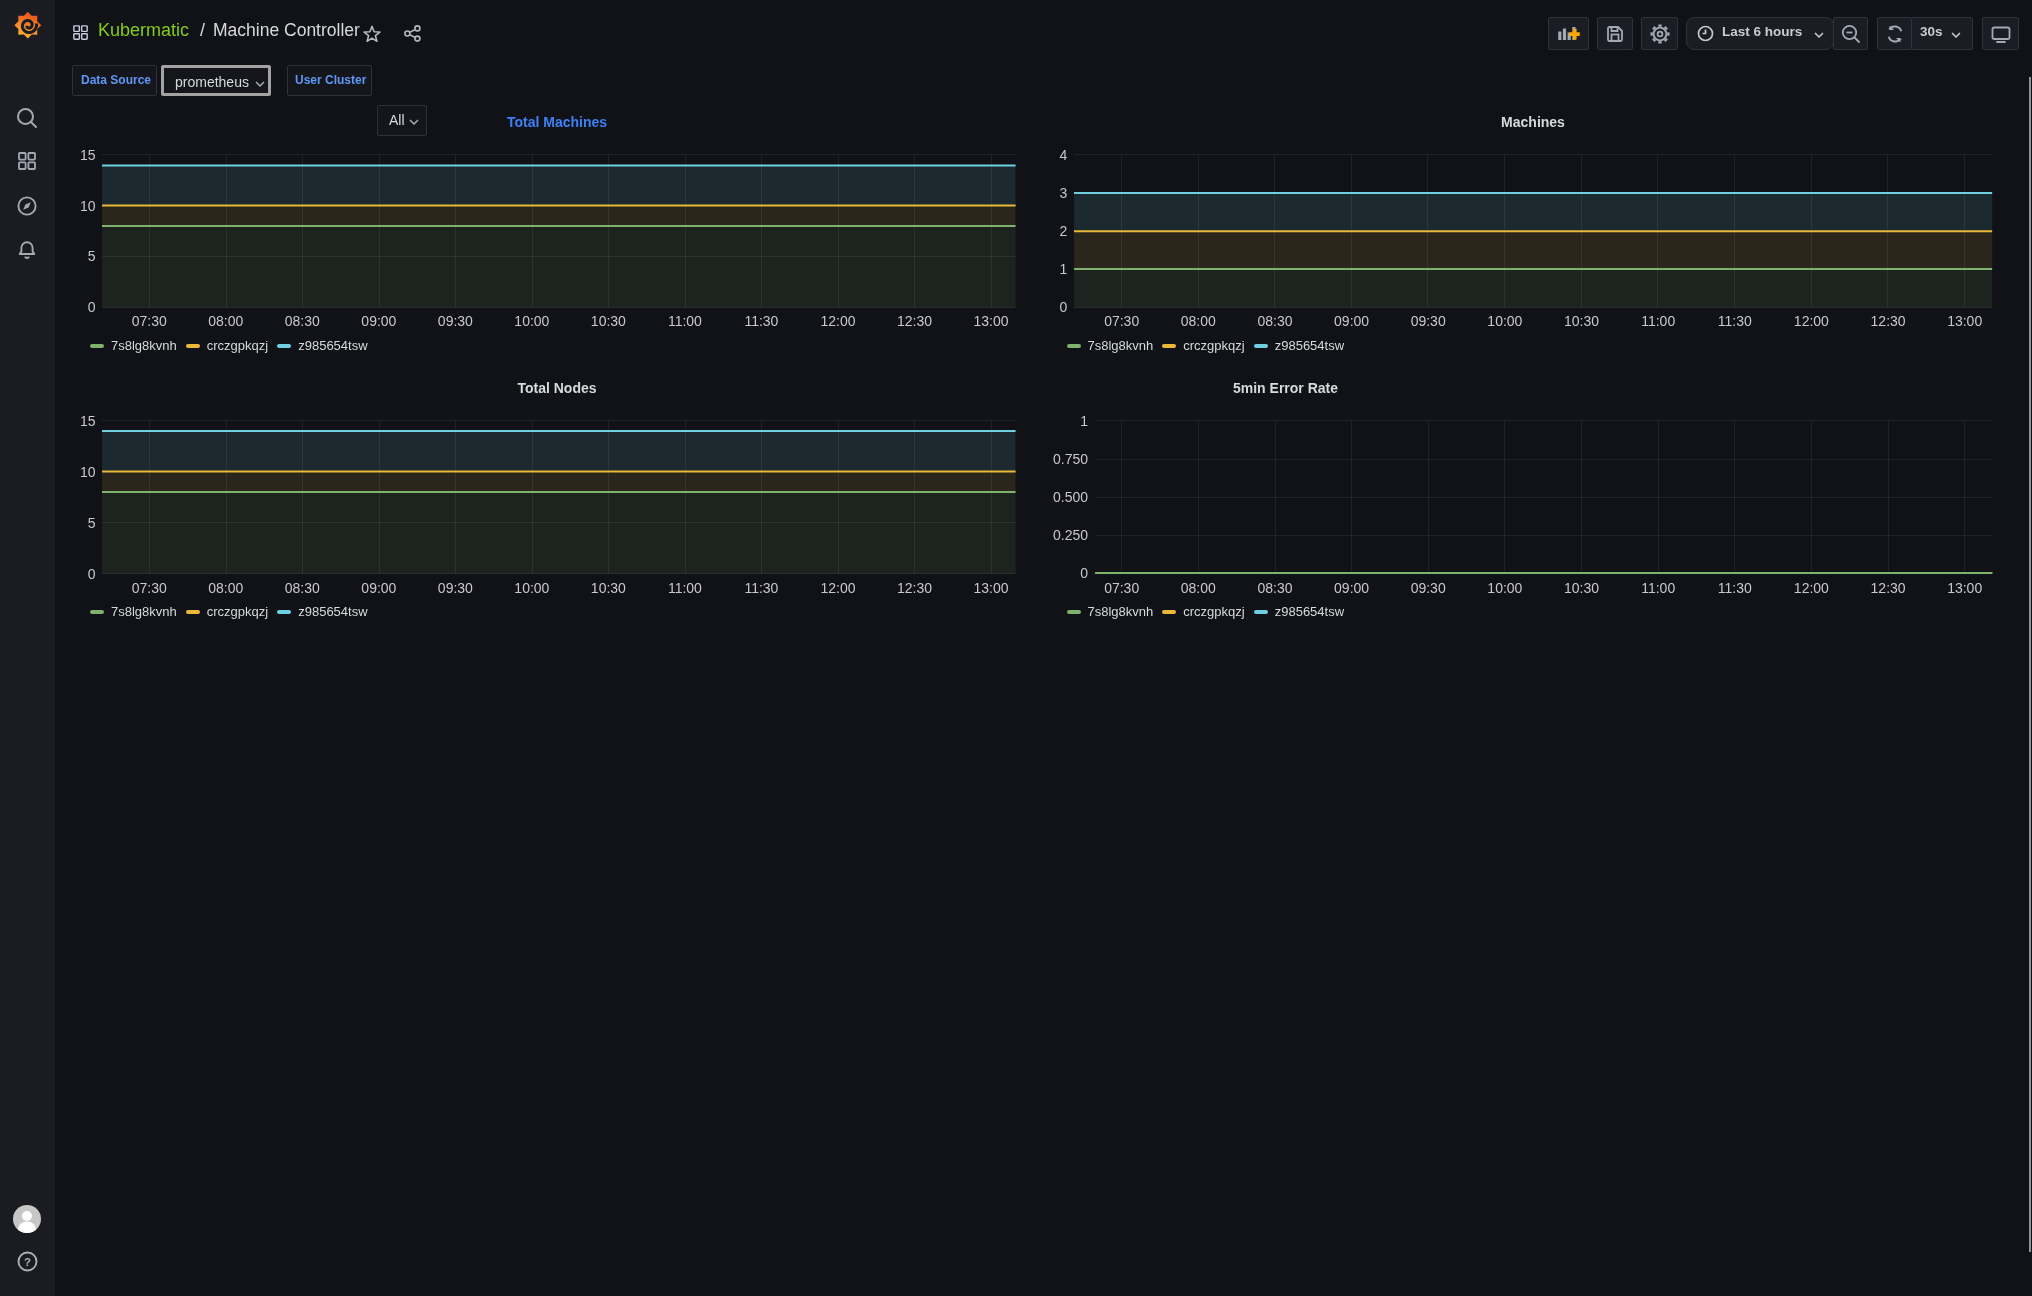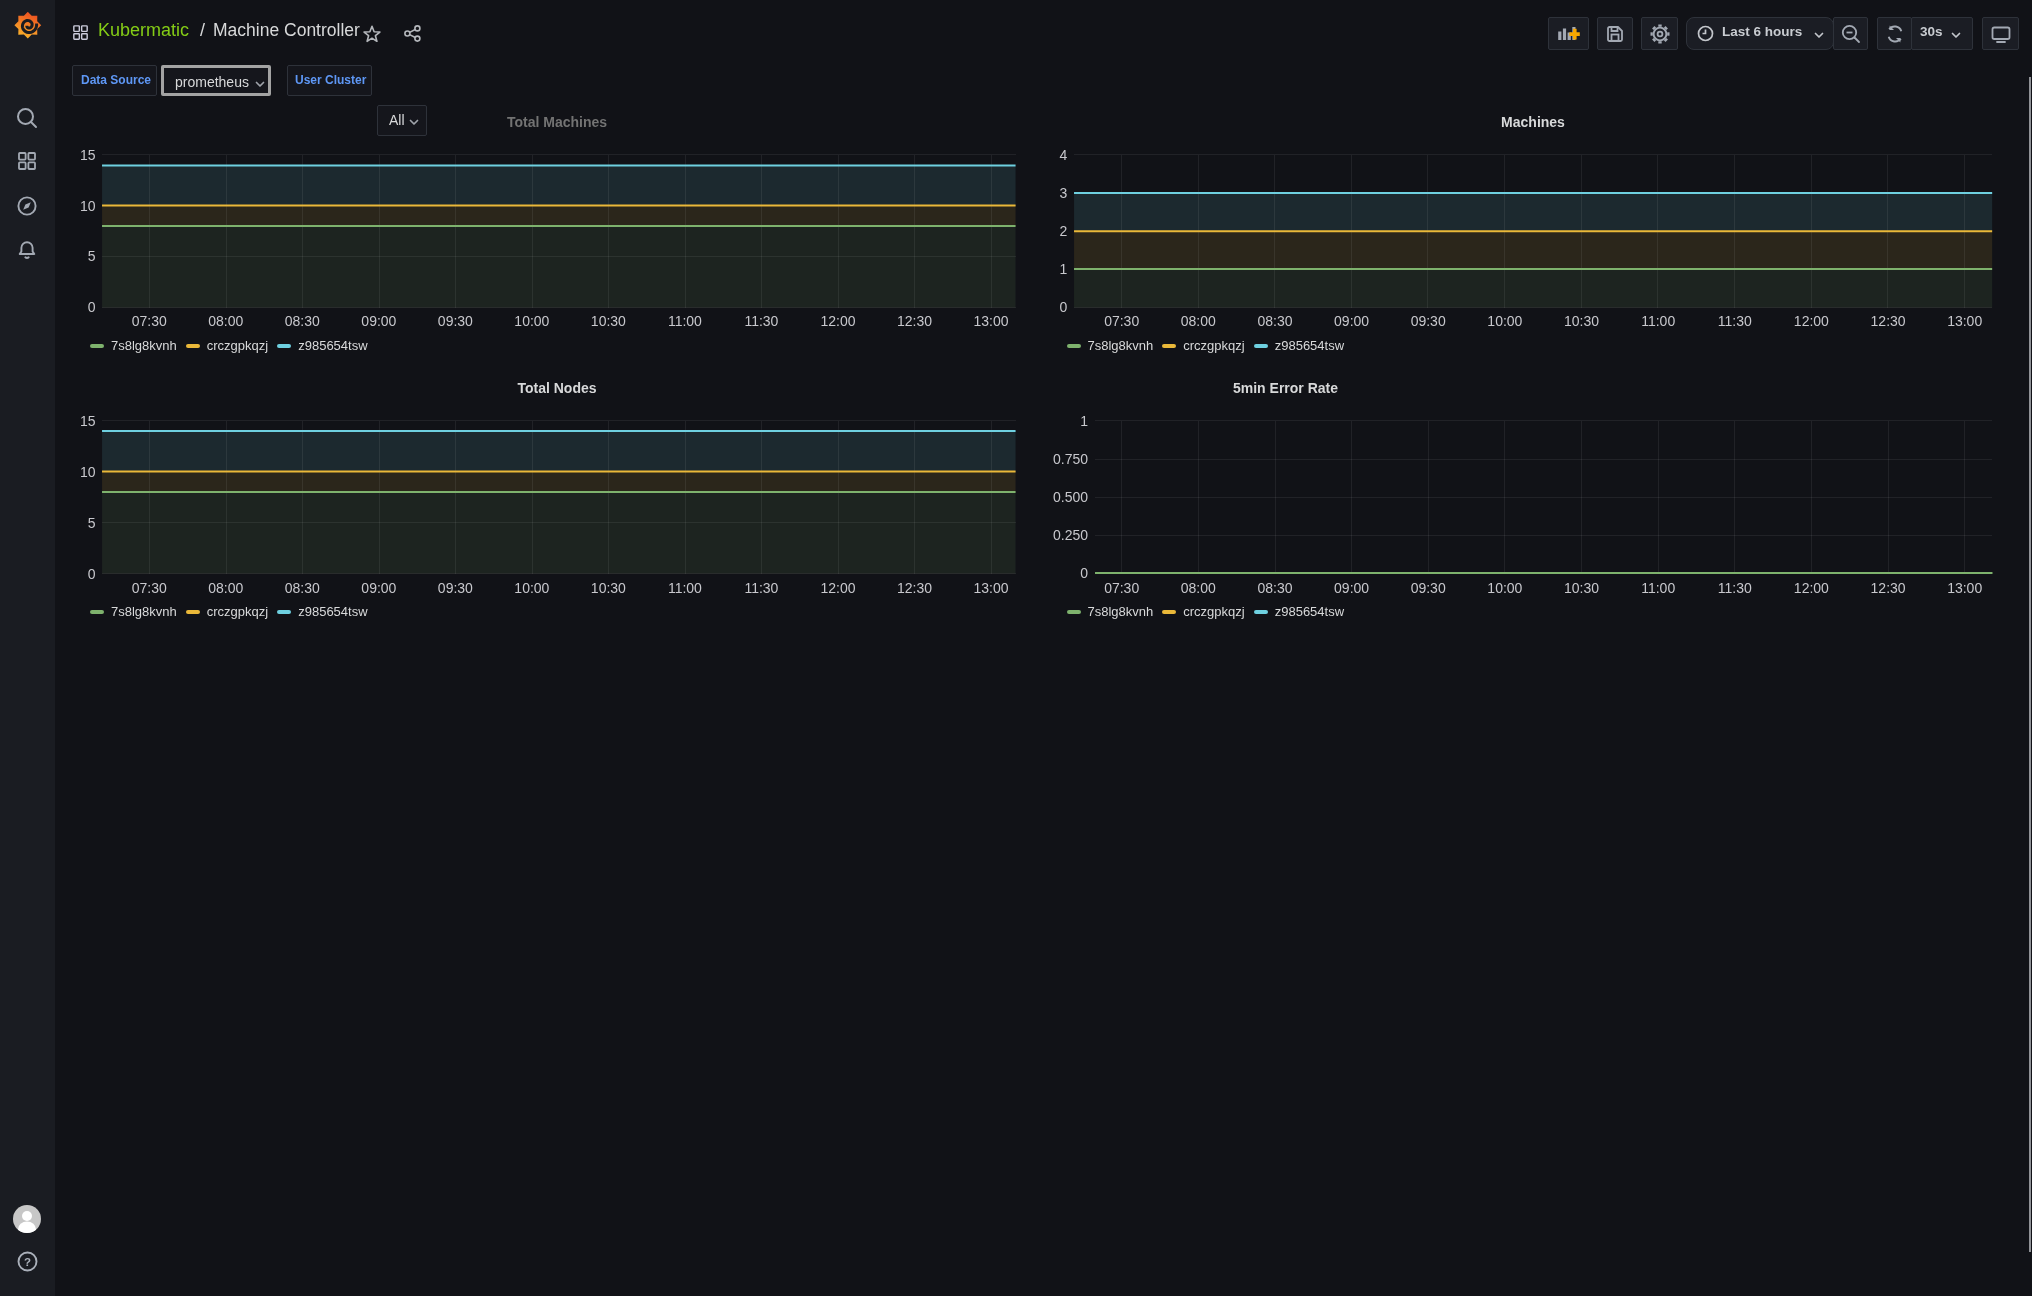--- a/index.html
+++ b/index.html
@@ -340,18 +340,18 @@
       <span style="font-size:13px;color:#d8d9da;margin-right:9px;">z985654tsw</span>
     </div>
     <div style="position:absolute;left:1066.5px;top:601.8px;display:flex;align-items:center;height:20px;">
       <span style="display:inline-block;width:14px;height:4px;border-radius:2px;background:#7EB26D;margin-right:7px;"></span>
       <span style="font-size:13px;color:#d8d9da;margin-right:9px;">7s8lg8kvnh</span>
       <span style="display:inline-block;width:14px;height:4px;border-radius:2px;background:#EAB839;margin-right:7px;"></span>
       <span style="font-size:13px;color:#d8d9da;margin-right:9px;">crczgpkqzj</span>
       <span style="display:inline-block;width:14px;height:4px;border-radius:2px;background:#6ED0E0;margin-right:7px;"></span>
       <span style="font-size:13px;color:#d8d9da;margin-right:9px;">z985654tsw</span>
     </div>
-<div style="position:absolute;left:257px;top:111.5px;width:600px;text-align:center;font-size:14px;font-weight:700;color:#737373;line-height:20px;">Total Machines</div>
+<div style="position:absolute;left:257px;top:111.5px;width:600px;text-align:center;font-size:14px;font-weight:700;color:#3b82f6;line-height:20px;">Total Machines</div>
     <div style="position:absolute;left:1233px;top:111.5px;width:600px;text-align:center;font-size:14px;font-weight:700;color:#d8d9da;line-height:20px;">Machines</div>
     <div style="position:absolute;left:257px;top:377.5px;width:600px;text-align:center;font-size:14px;font-weight:700;color:#d8d9da;line-height:20px;">Total Nodes</div>
     <div style="position:absolute;left:1233px;top:377.5px;width:600px;text-align:left;font-size:14px;font-weight:700;color:#d8d9da;line-height:20px;">5min Error Rate</div>
 <div style="position:absolute;left:2029px;top:77px;width:2px;height:1175px;background:#909297;"></div>
 </div>
 
 </body></html>

